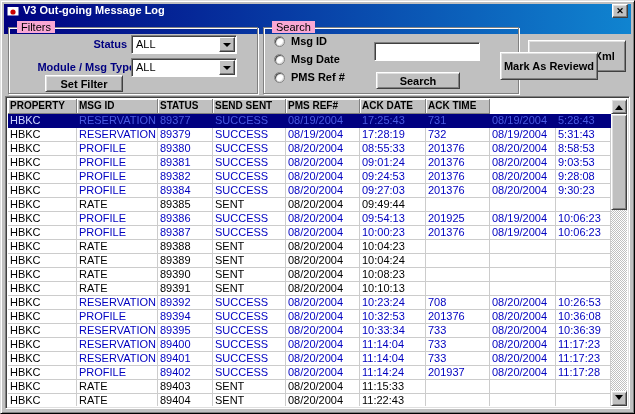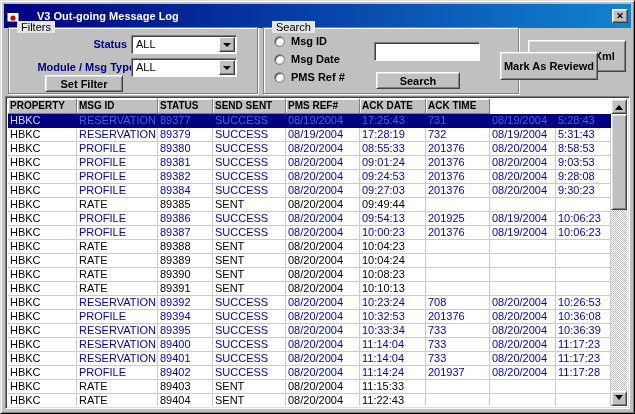--- a/index.html
+++ b/index.html
@@ -8,40 +8,40 @@
 
   .window {
     position:relative; width:635px; height:414px; background:#c0c0c0;
     border:1px solid; border-color:#dfdfdf #000000 #000000 #dfdfdf;
     box-shadow: inset 1px 1px 0 #ffffff, inset -1px -1px 0 #808080;
     overflow:hidden;
   }
 
   
   .titlebar {
-    position:absolute; left:3px; top:3px; right:3px; height:24px;
+    position:absolute; left:3px; top:3px; right:3px; height:30px;
     background:linear-gradient(90deg,#000080,#1084d0);
-    display:flex; align-items:center; gap:18px; padding:0 3px;
+    display:flex; align-items:flex-start; gap:4px; padding:0 3px;
   }
   .titlebar .title { color:#fff; font-size:11px; font-weight:bold; white-space:nowrap; }
   .close-btn {
     margin-left:auto; width:16px; height:14px; background:#c0c0c0;
     border:1px solid; border-color:#ffffff #404040 #404040 #ffffff;
     box-shadow: inset -1px -1px 0 #808080, inset 1px 1px 0 #dfdfdf;
     font-size:9px; font-weight:bold; line-height:11px; text-align:center; color:#000;
     cursor:default;
   }
 
   
   .group {
     position:absolute; border:1px solid #808080;
     box-shadow: inset 1px 1px 0 #ffffff, 1px 1px 0 #ffffff;
   }
   .group-legend {
-    position:absolute; top:-7px; left:8px; background:#e5e5e5;
+    position:absolute; top:-7px; left:8px; background:#f9a8d4;
     padding:0 4px; font-size:11px; color:#000; white-space:nowrap;
   }
 
   .filters-group { left:7px; top:26px; width:250px; height:67px; }
   .search-group  { left:262px; top:26px; width:256px; height:67px; }
 
   .fld-label {
     position:absolute; font-size:11px; font-weight:bold; color:#000080;
     text-align:right; white-space:nowrap;
   }

